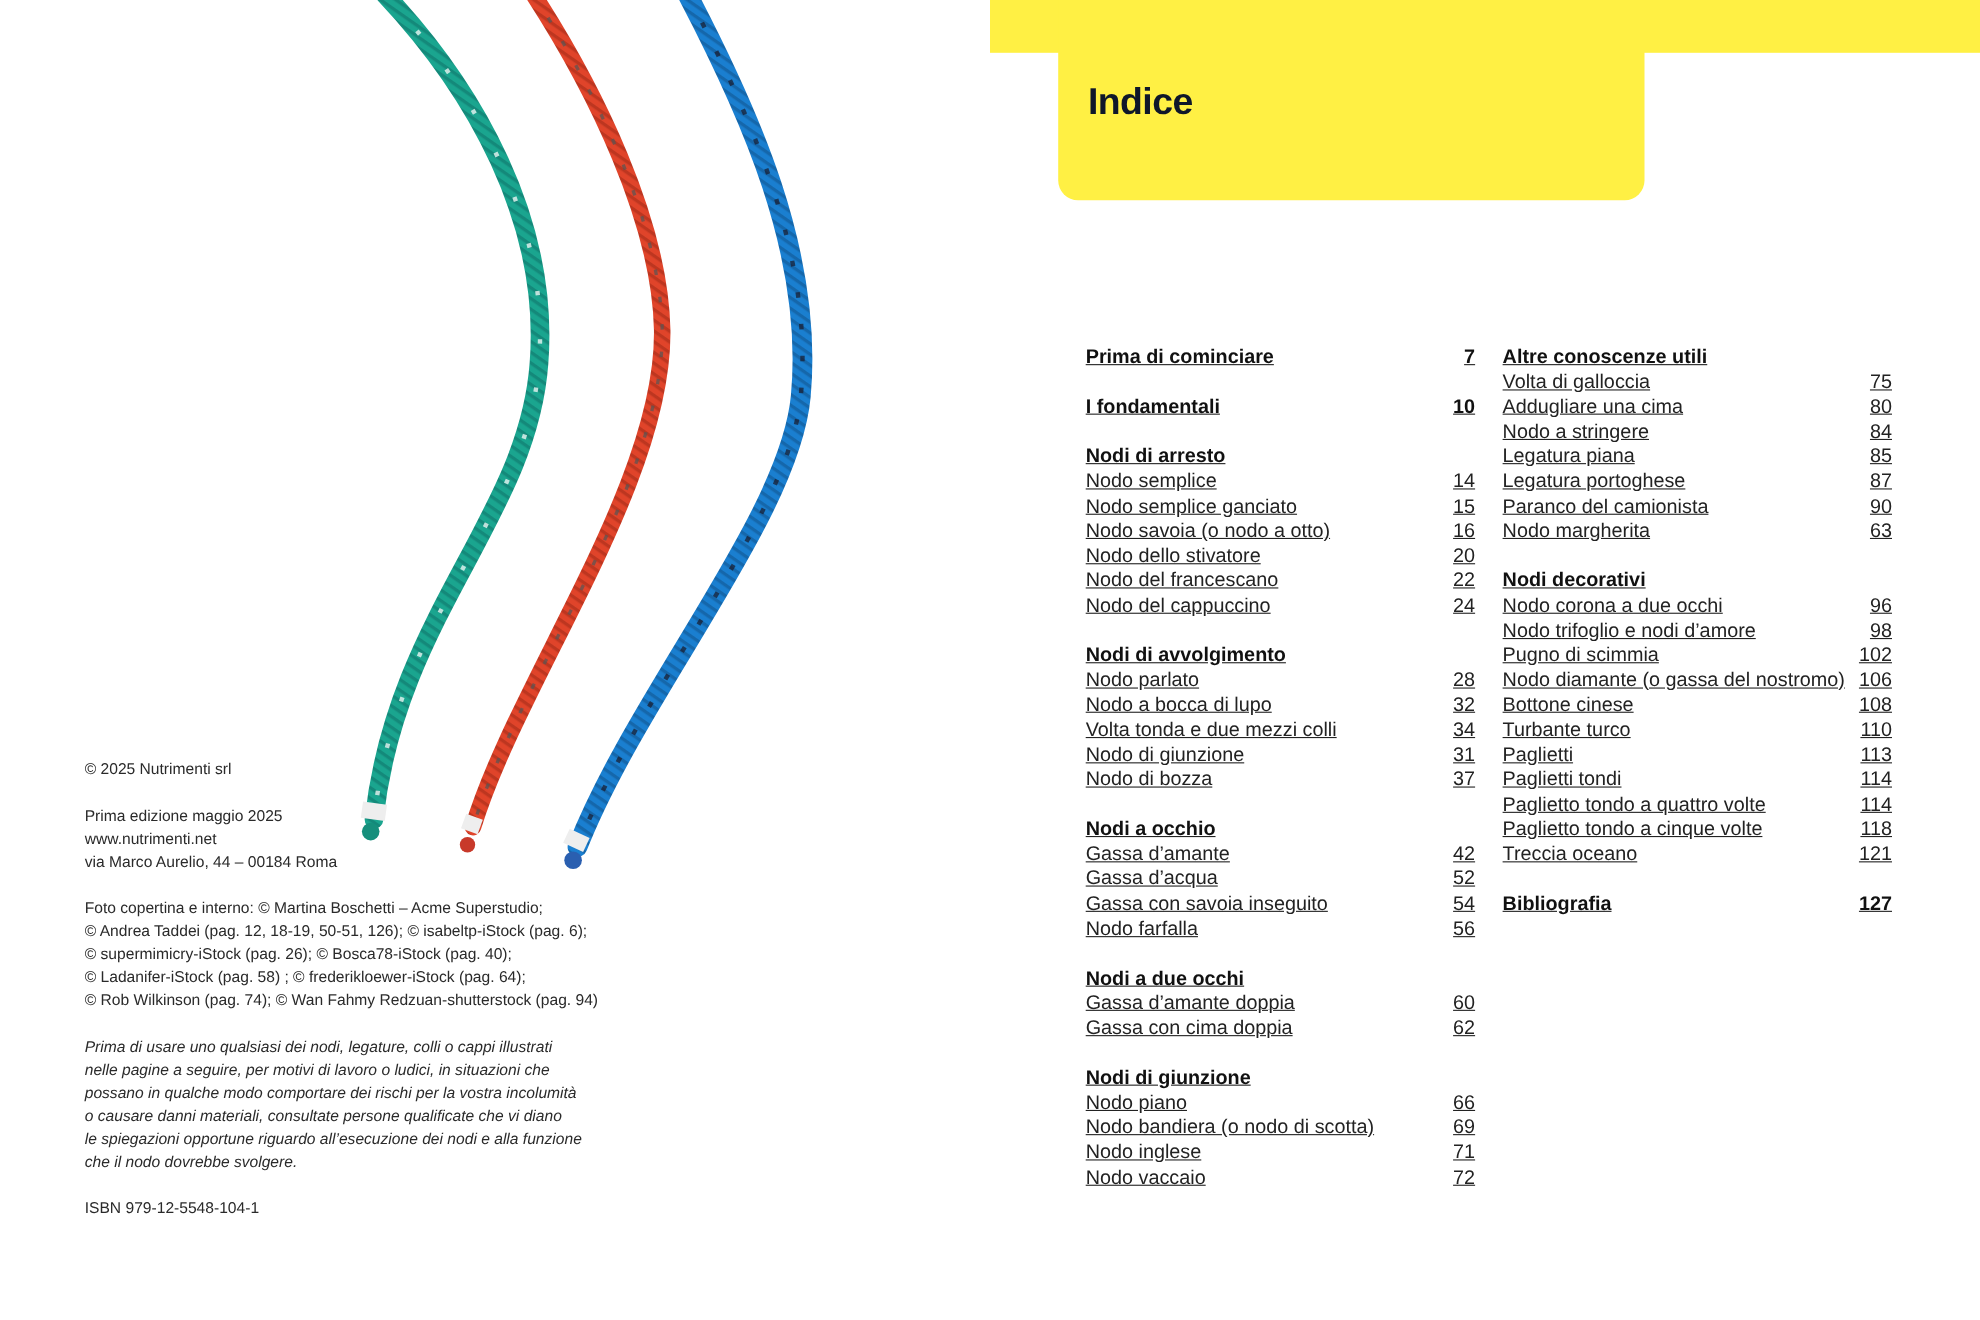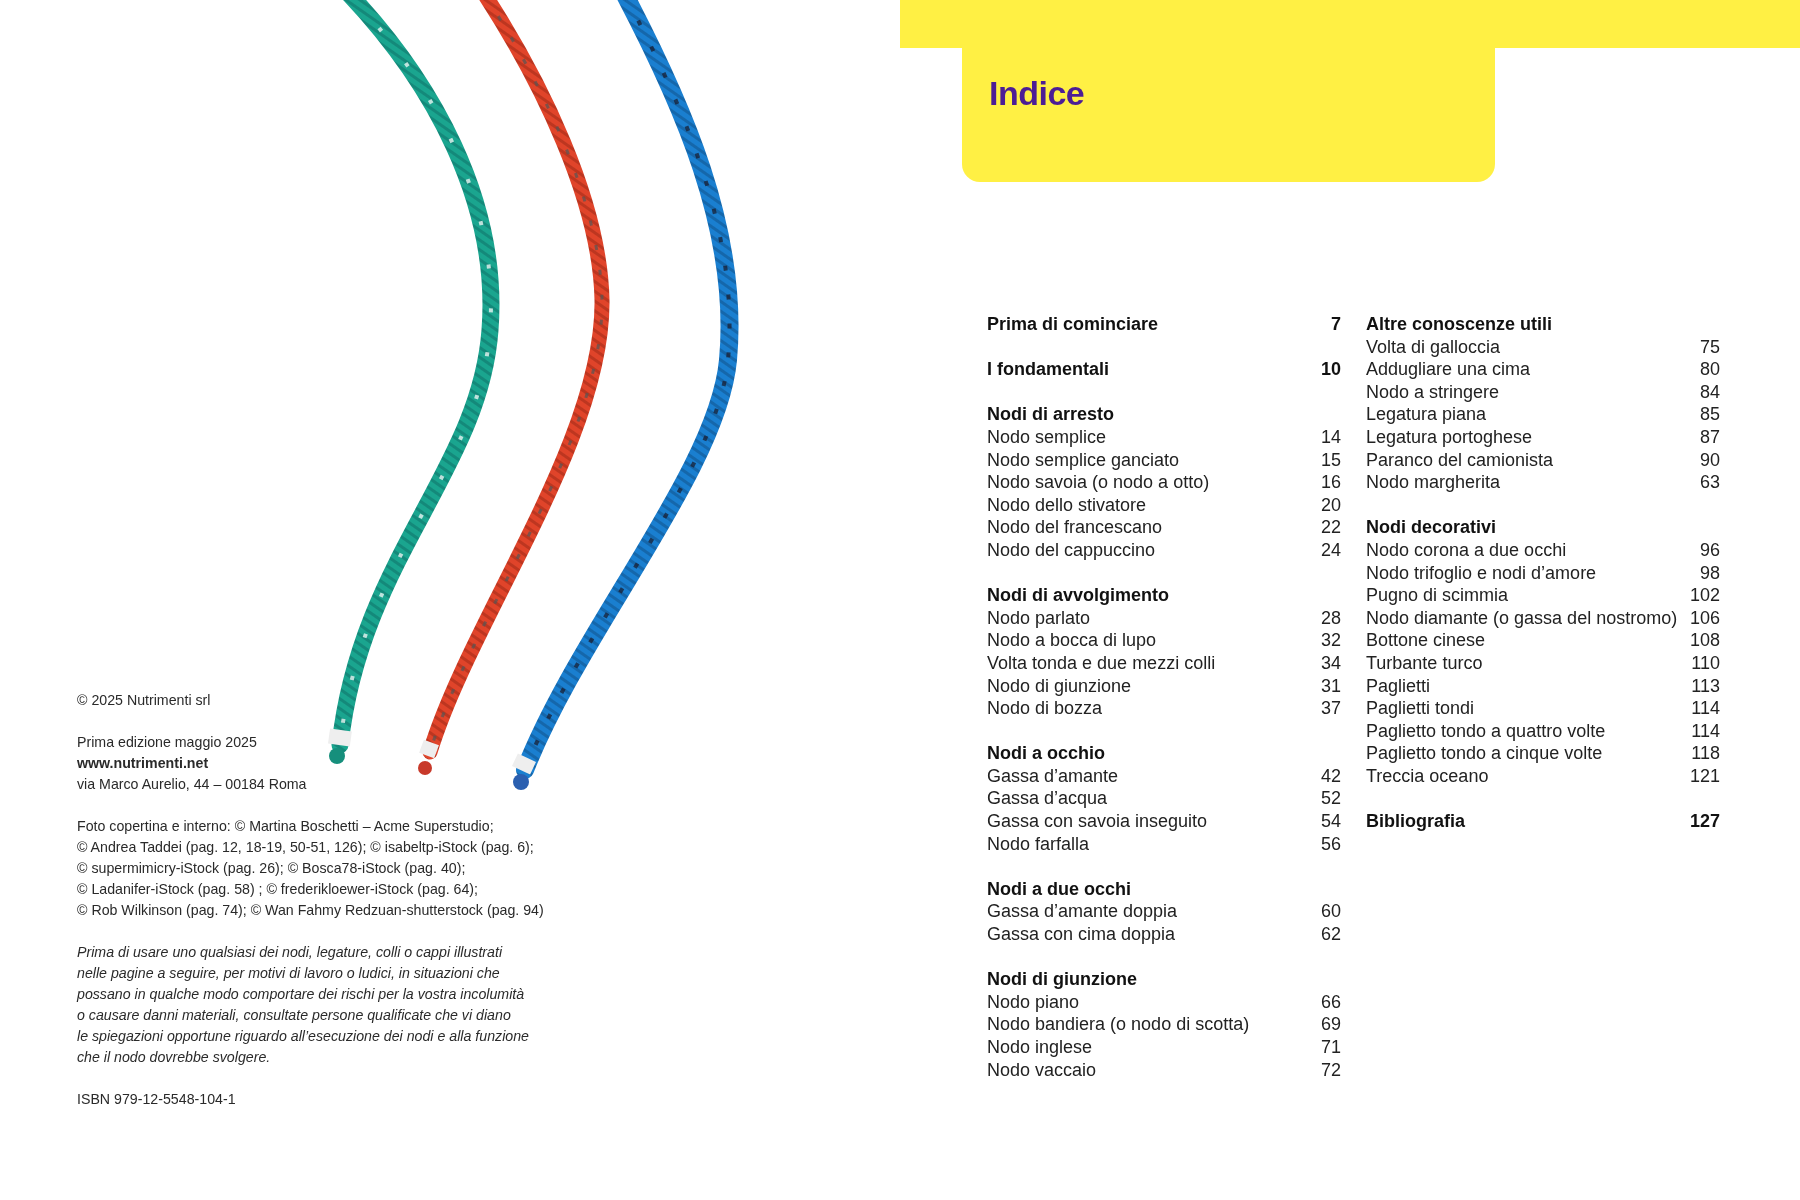--- a/index.html
+++ b/index.html
@@ -3,26 +3,26 @@
 <meta charset="utf-8">
 <style>
   html, body { margin:0; padding:0; }
   body { width:1800px; height:1200px; position:relative; overflow:hidden; background:#ffffff; font-family:"Liberation Sans", sans-serif; color:#1a1a1a; }
   .page-left { position:absolute; left:0; top:0; width:900px; height:984px; background:#ffffff; }
   .page-right { position:absolute; left:900px; top:0; width:900px; height:1200px; background:#ffffff; }
   .ropes { position:absolute; left:0; top:0; width:900px; height:820px; }
   .colophon { position:absolute; left:77px; top:690px; width:520px; font-size:14.2px; line-height:21px; color:#2a2a2a; }
   .colophon p { margin:0; }
   .colophon .gap { height:21px; }
-  .colophon .bold { font-weight:bold; }
+  .colophon .bold { font-weight:normal; }
   .colophon .italic { font-style:italic; }
   .top-band { position:absolute; left:0; top:0; width:900px; height:48px; background:#fff044; }
   .tab { position:absolute; left:62px; top:0; width:533px; height:182px; background:#fff044; border-radius:0 0 18px 18px; }
-  .tab-title { position:absolute; left:27px; top:74px; font-size:34px; font-weight:bold; color:#4c1d95; letter-spacing:-0.5px; }
-  .toc-col { position:absolute; top:313px; width:354px; font-size:18px; line-height:22.6px; color:#222; }
+  .tab-title { position:absolute; left:27px; top:74px; font-size:34px; font-weight:bold; color:#0f172a; letter-spacing:-0.5px; }
+  .toc-col { position:absolute; top:313px; width:354px; font-size:18px; line-height:22.6px; color:#222;text-decoration:underline; }
   .toc-col.left { left:87px; }
   .toc-col.right { left:466px; }
   .toc-row { display:flex; justify-content:space-between; white-space:nowrap; }
   .toc-row.head { font-weight:bold; color:#111; }
   .toc-row .pg { text-align:right; min-width:30px; }
   .toc-gap { height:22.6px; }
 </style>
 </head>
 <body>
 

